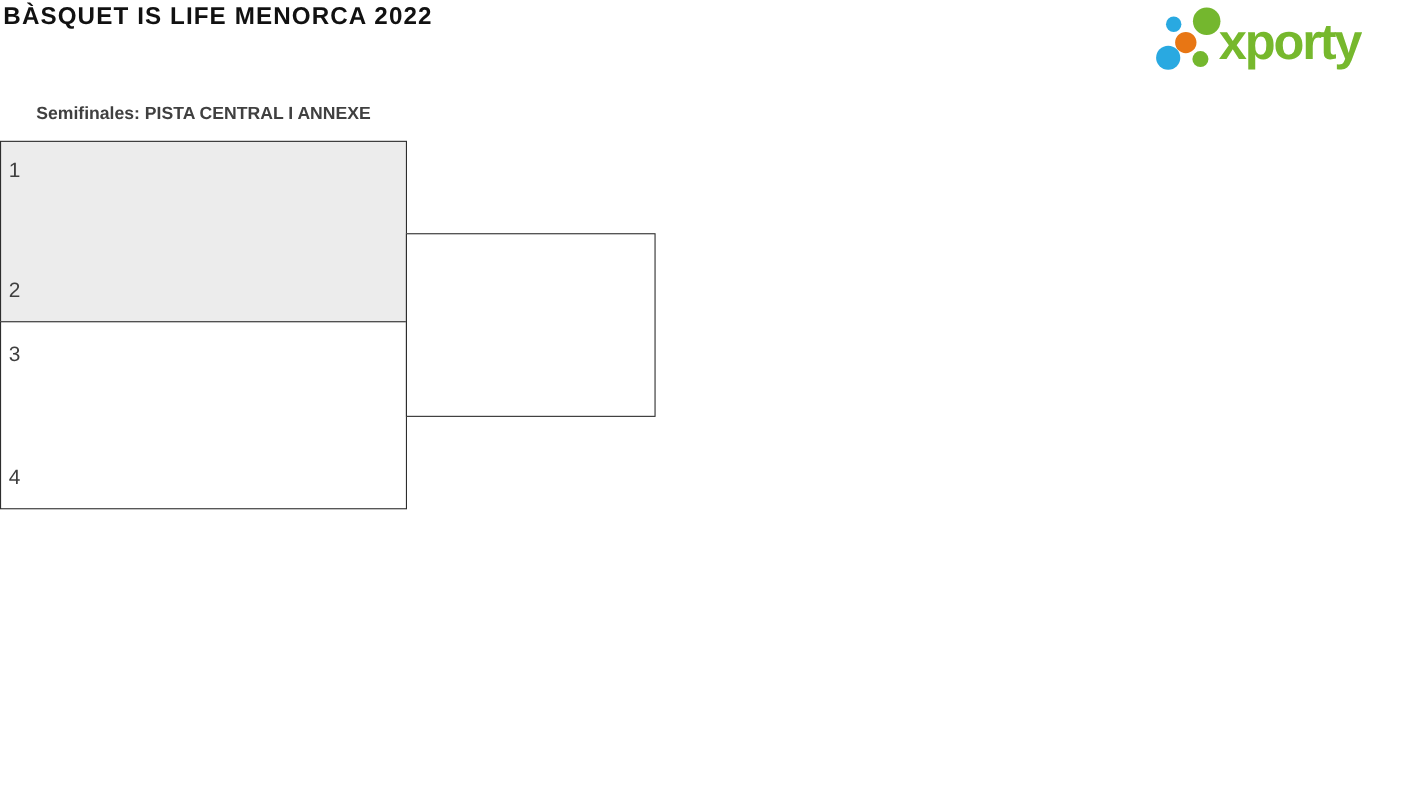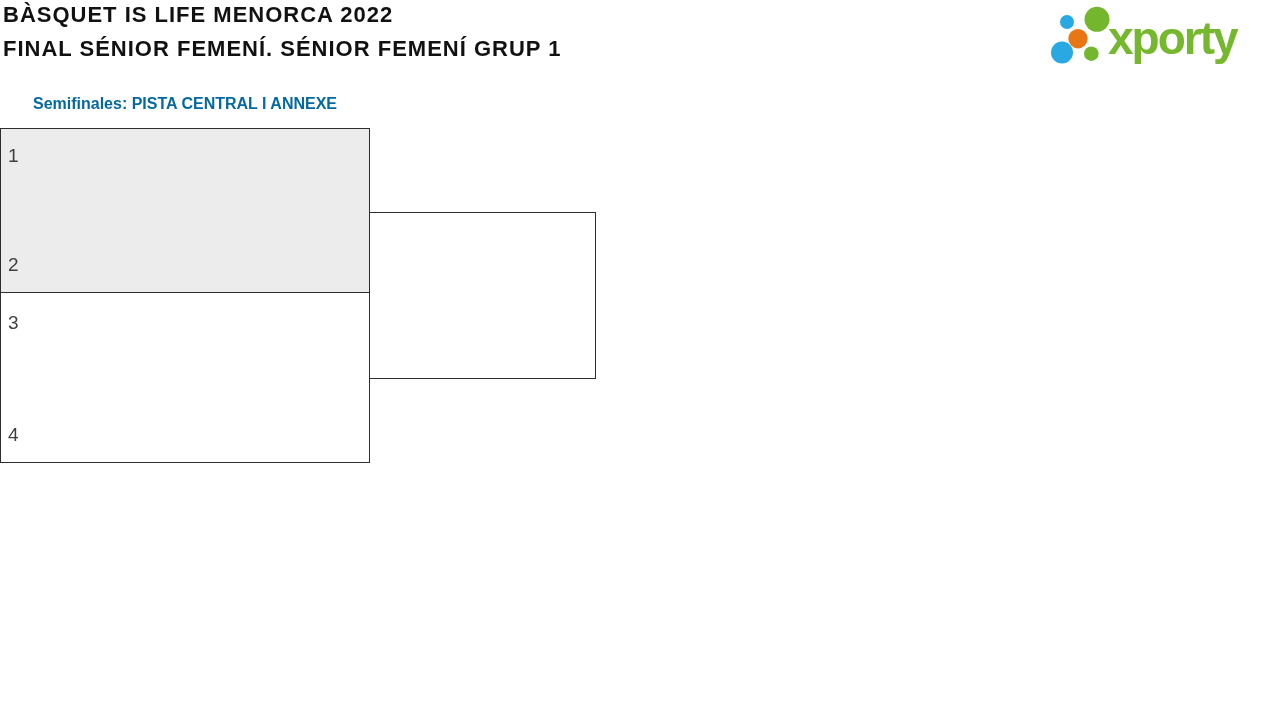--- a/index.html
+++ b/index.html
@@ -45,21 +45,21 @@
     letter-spacing: -2px;
     white-space: nowrap;
   }
   
   .round-header {
     position: absolute;
     top: 95px;
     height: 22px;
     font-size: 16px;
     font-weight: 600;
-    color: #0369a1;
+    color: #404040;
     text-align: center;
     white-space: nowrap;
   }
   .rh-semis { left: 0; width: 370px; }
   .rh-final { left: 370px; width: 226px; }
   
   .match {
     position: absolute;
     box-sizing: border-box;
     border: 1px solid #2d2d2d;
@@ -91,21 +91,20 @@
   .ts-top { top: 17px; }
   .ts-bottom { top: 126px; }
 </style>
 </head>
 <body>
 
 <div class="page">
 
   <div class="title-block">
     <div>BÀSQUET IS LIFE MENORCA 2022</div>
-    <div>FINAL SÉNIOR FEMENÍ. SÉNIOR FEMENÍ GRUP 1</div>
   </div>
 
   <a class="logo">
     <svg class="logo-mark" width="62" height="66" viewBox="0 0 62 66" xmlns="http://www.w3.org/2000/svg">
       <circle cx="19" cy="20" r="7" style="fill: rgb(41, 169, 225);"></circle>
       <circle cx="49" cy="17.3" r="12.5" style="fill: rgb(116, 183, 46);"></circle>
       <circle cx="30" cy="36.7" r="9.7" style="fill: rgb(232, 118, 20);"></circle>
       <circle cx="14" cy="50.5" r="11" style="fill: rgb(41, 169, 225);"></circle>
       <circle cx="43.3" cy="51.7" r="7.3" style="fill: rgb(116, 183, 46);"></circle>
     </svg>

